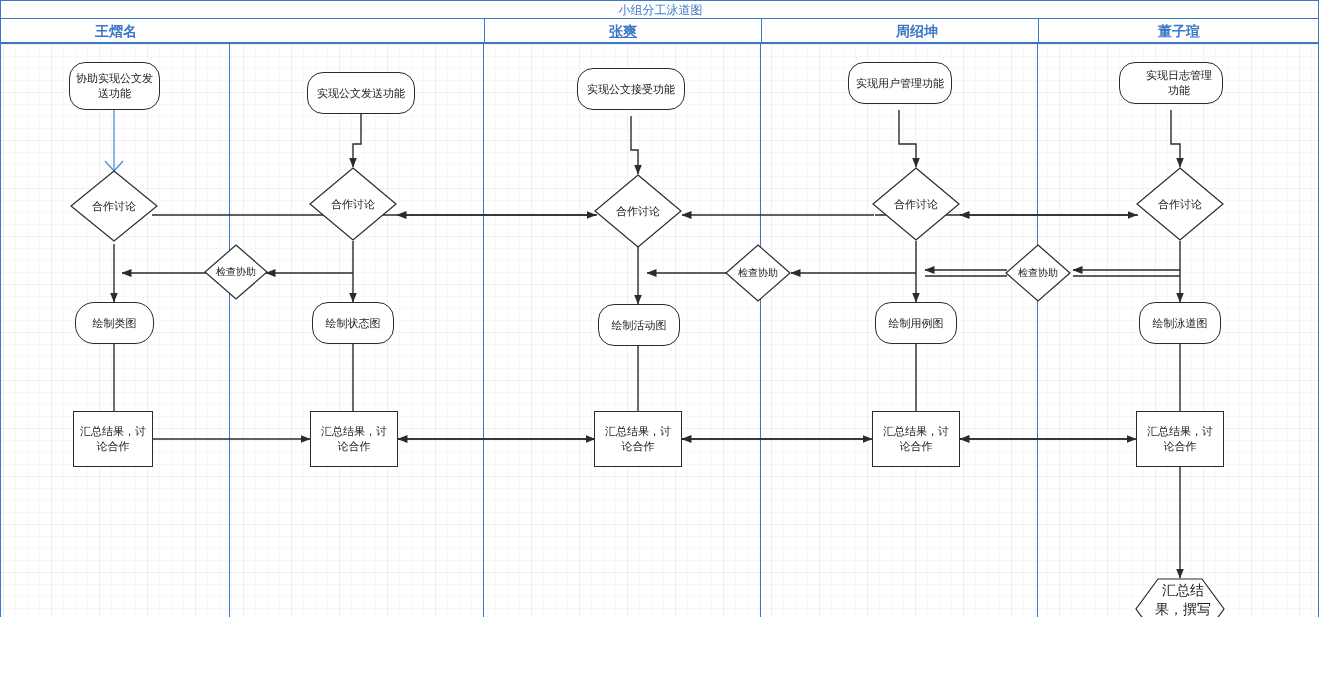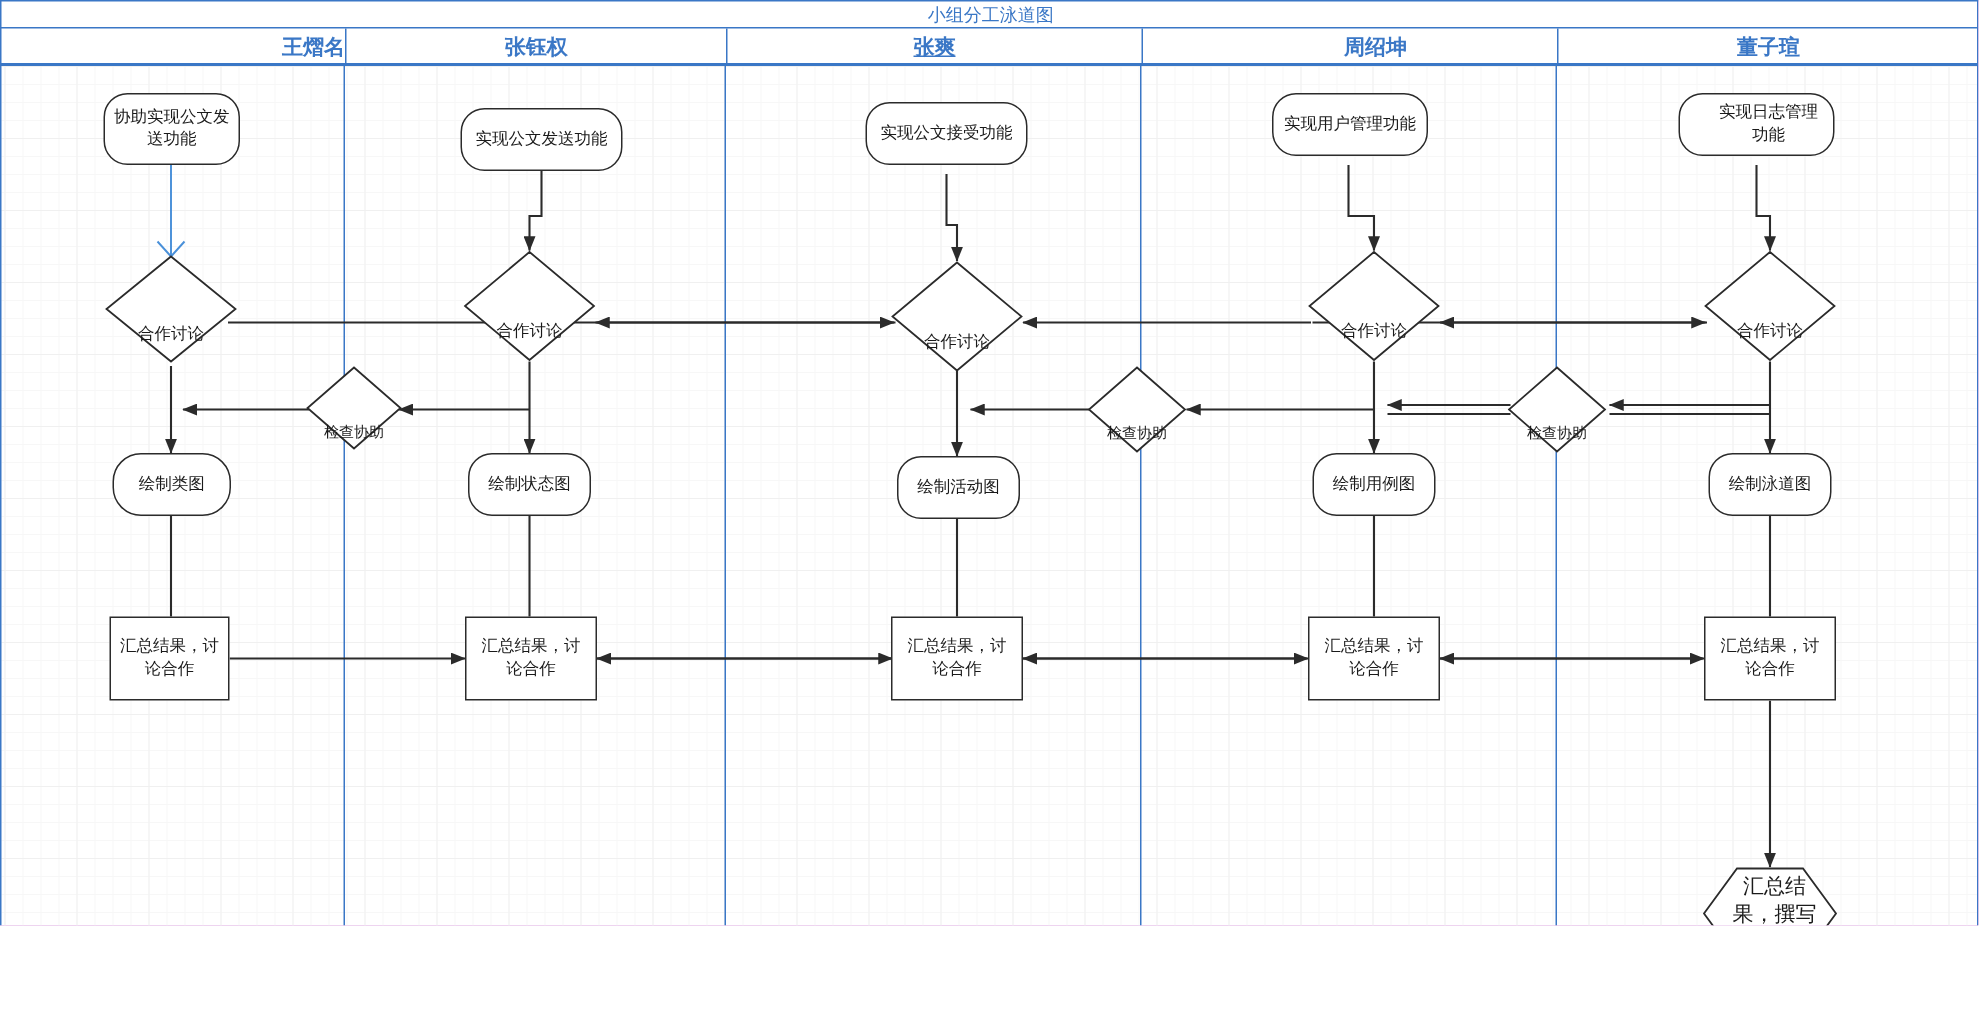--- a/index.html
+++ b/index.html
@@ -67,21 +67,21 @@
     text-align:center;font-size:11px;color:#1a1a1a;line-height:1.35;
     background:#ffffff;
   }
   .node.round{border:1px solid #2b2b2b;border-radius:16px;}
   .node.rect{border:1px solid #2b2b2b;}
   .node .lbl{padding:0 6px;width:100%;}
 
   .diamond{position:absolute;}
   .diamond .shape{position:absolute;left:0;top:0;}
   .diamond .lbl{
-    position:absolute;left:0;top:16px;width:100%;height:100%;
+    position:absolute;left:0;top:0;width:100%;height:100%;
     display:flex;align-items:center;justify-content:center;
     font-size:11px;color:#1a1a1a;text-align:center;
   }
   .hexnode{position:absolute;}
   .hexnode .shape{position:absolute;left:0;top:0;}
   .hexnode .lbl{
     position:absolute;left:3px;top:0;width:100%;height:100%;
     display:flex;align-items:center;justify-content:center;
     font-size:14px;color:#1a1a1a;text-align:center;line-height:1.35;
     padding:0 16px;box-sizing:border-box;
@@ -90,22 +90,21 @@
 </head>
 <body>
 
 <div id="app">
 
   <div class="title-bar">
     <div class="title-text">小组分工泳道图</div>
   </div>
 
   <div class="lane-head-row">
-    <div class="lane-head" style="left:1px;width:228px;text-align:right;">王熠名</div>
-    <div class="lane-head" style="left:229px;width:254px;border-left:1px solid #3a77c6;box-sizing:border-box;">张钰权</div>
+    <div class="lane-head" style="left:1px;width:228px;">王熠名</div>
     <div class="lane-head" style="left:483px;width:277px;border-left:1px solid #3a77c6;box-sizing:border-box;text-decoration:underline;">张爽</div>
     <div class="lane-head" style="left:760px;width:277px;border-left:1px solid #3a77c6;box-sizing:border-box;padding-left:34px;">周绍坤</div>
     <div class="lane-head" style="left:1037px;width:281px;border-left:1px solid #3a77c6;box-sizing:border-box;">董子瑄</div>
   </div>
 
   <div class="canvas">
 
     <div class="lane-div" style="left:228px;"></div>
     <div class="lane-div" style="left:482px;"></div>
     <div class="lane-div" style="left:759px;"></div>

